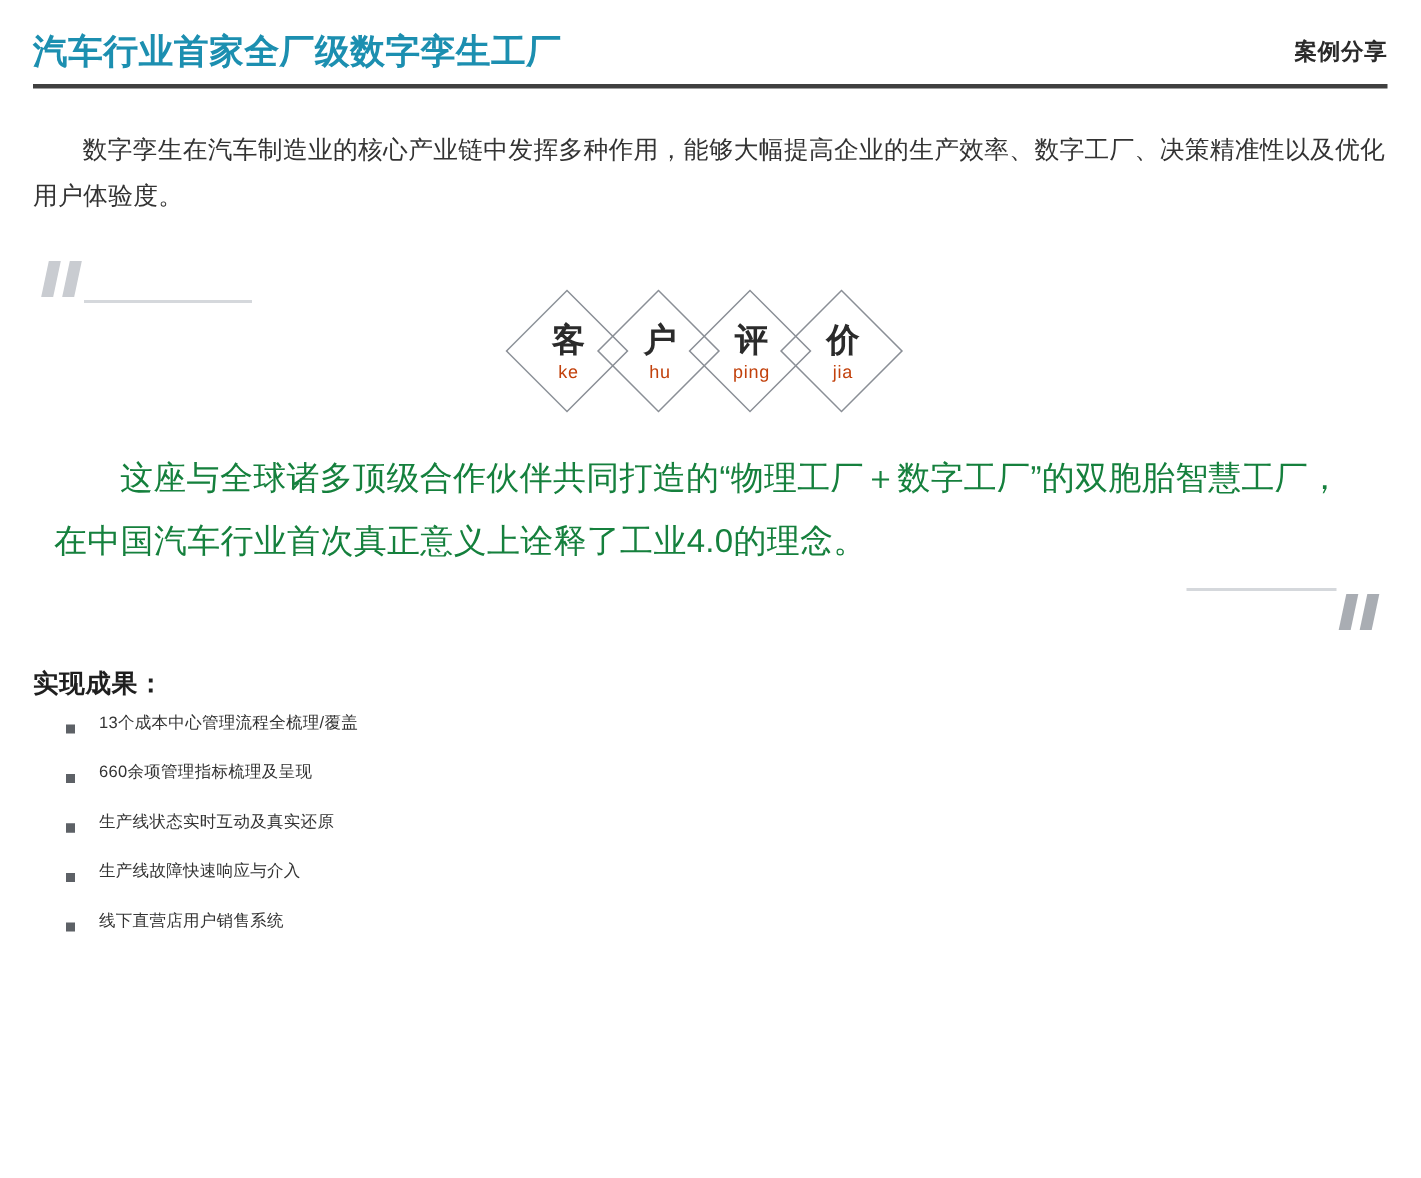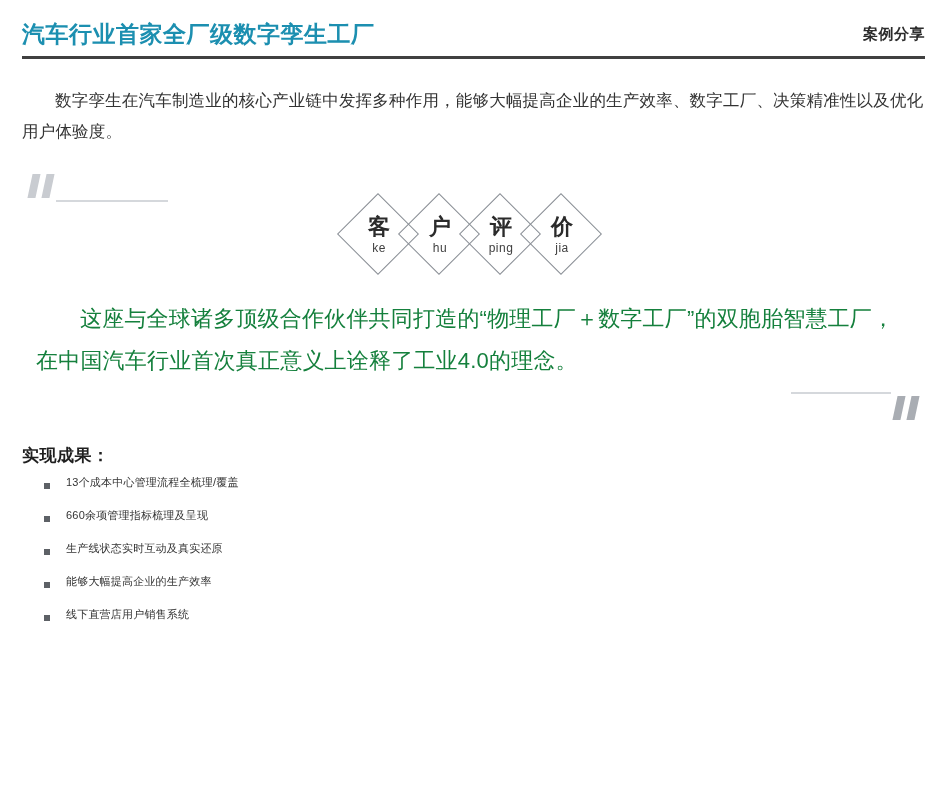--- a/index.html
+++ b/index.html
@@ -160,21 +160,21 @@
     font-weight: bold;
     color: #2b2b2b;
   }
   .diamond .py {
     position: absolute;
     left: 0;
     top: 47px;
     width: 82px;
     text-align: center;
     font-size: 12px;
-    color: #404040;
+    color: #c2410c;
     letter-spacing: 0.5px;
   }
 
   .quote-para {
     font-size: 22px;
     line-height: 1.9;
     color: #15803d;
     text-indent: 2em;
     margin-top: 22px;
     padding: 0 14px 0 14px;
@@ -288,21 +288,21 @@
         </li>
         <li>
           <span class="marker"></span>
         </li>
         <li>
           <span class="marker"></span>
           <span>生产线状态实时互动及真实还原</span>
         </li>
         <li>
           <span class="marker"></span>
-          <span>能够大幅提高企业的生产效率</span>
+          <span>生产线故障快速响应与介入</span>
         </li>
         <li>
           <span class="marker"></span>
           <span>线下直营店用户销售系统</span>
         </li>
       </ul>
     </div>
 
   </div>
 </div>

